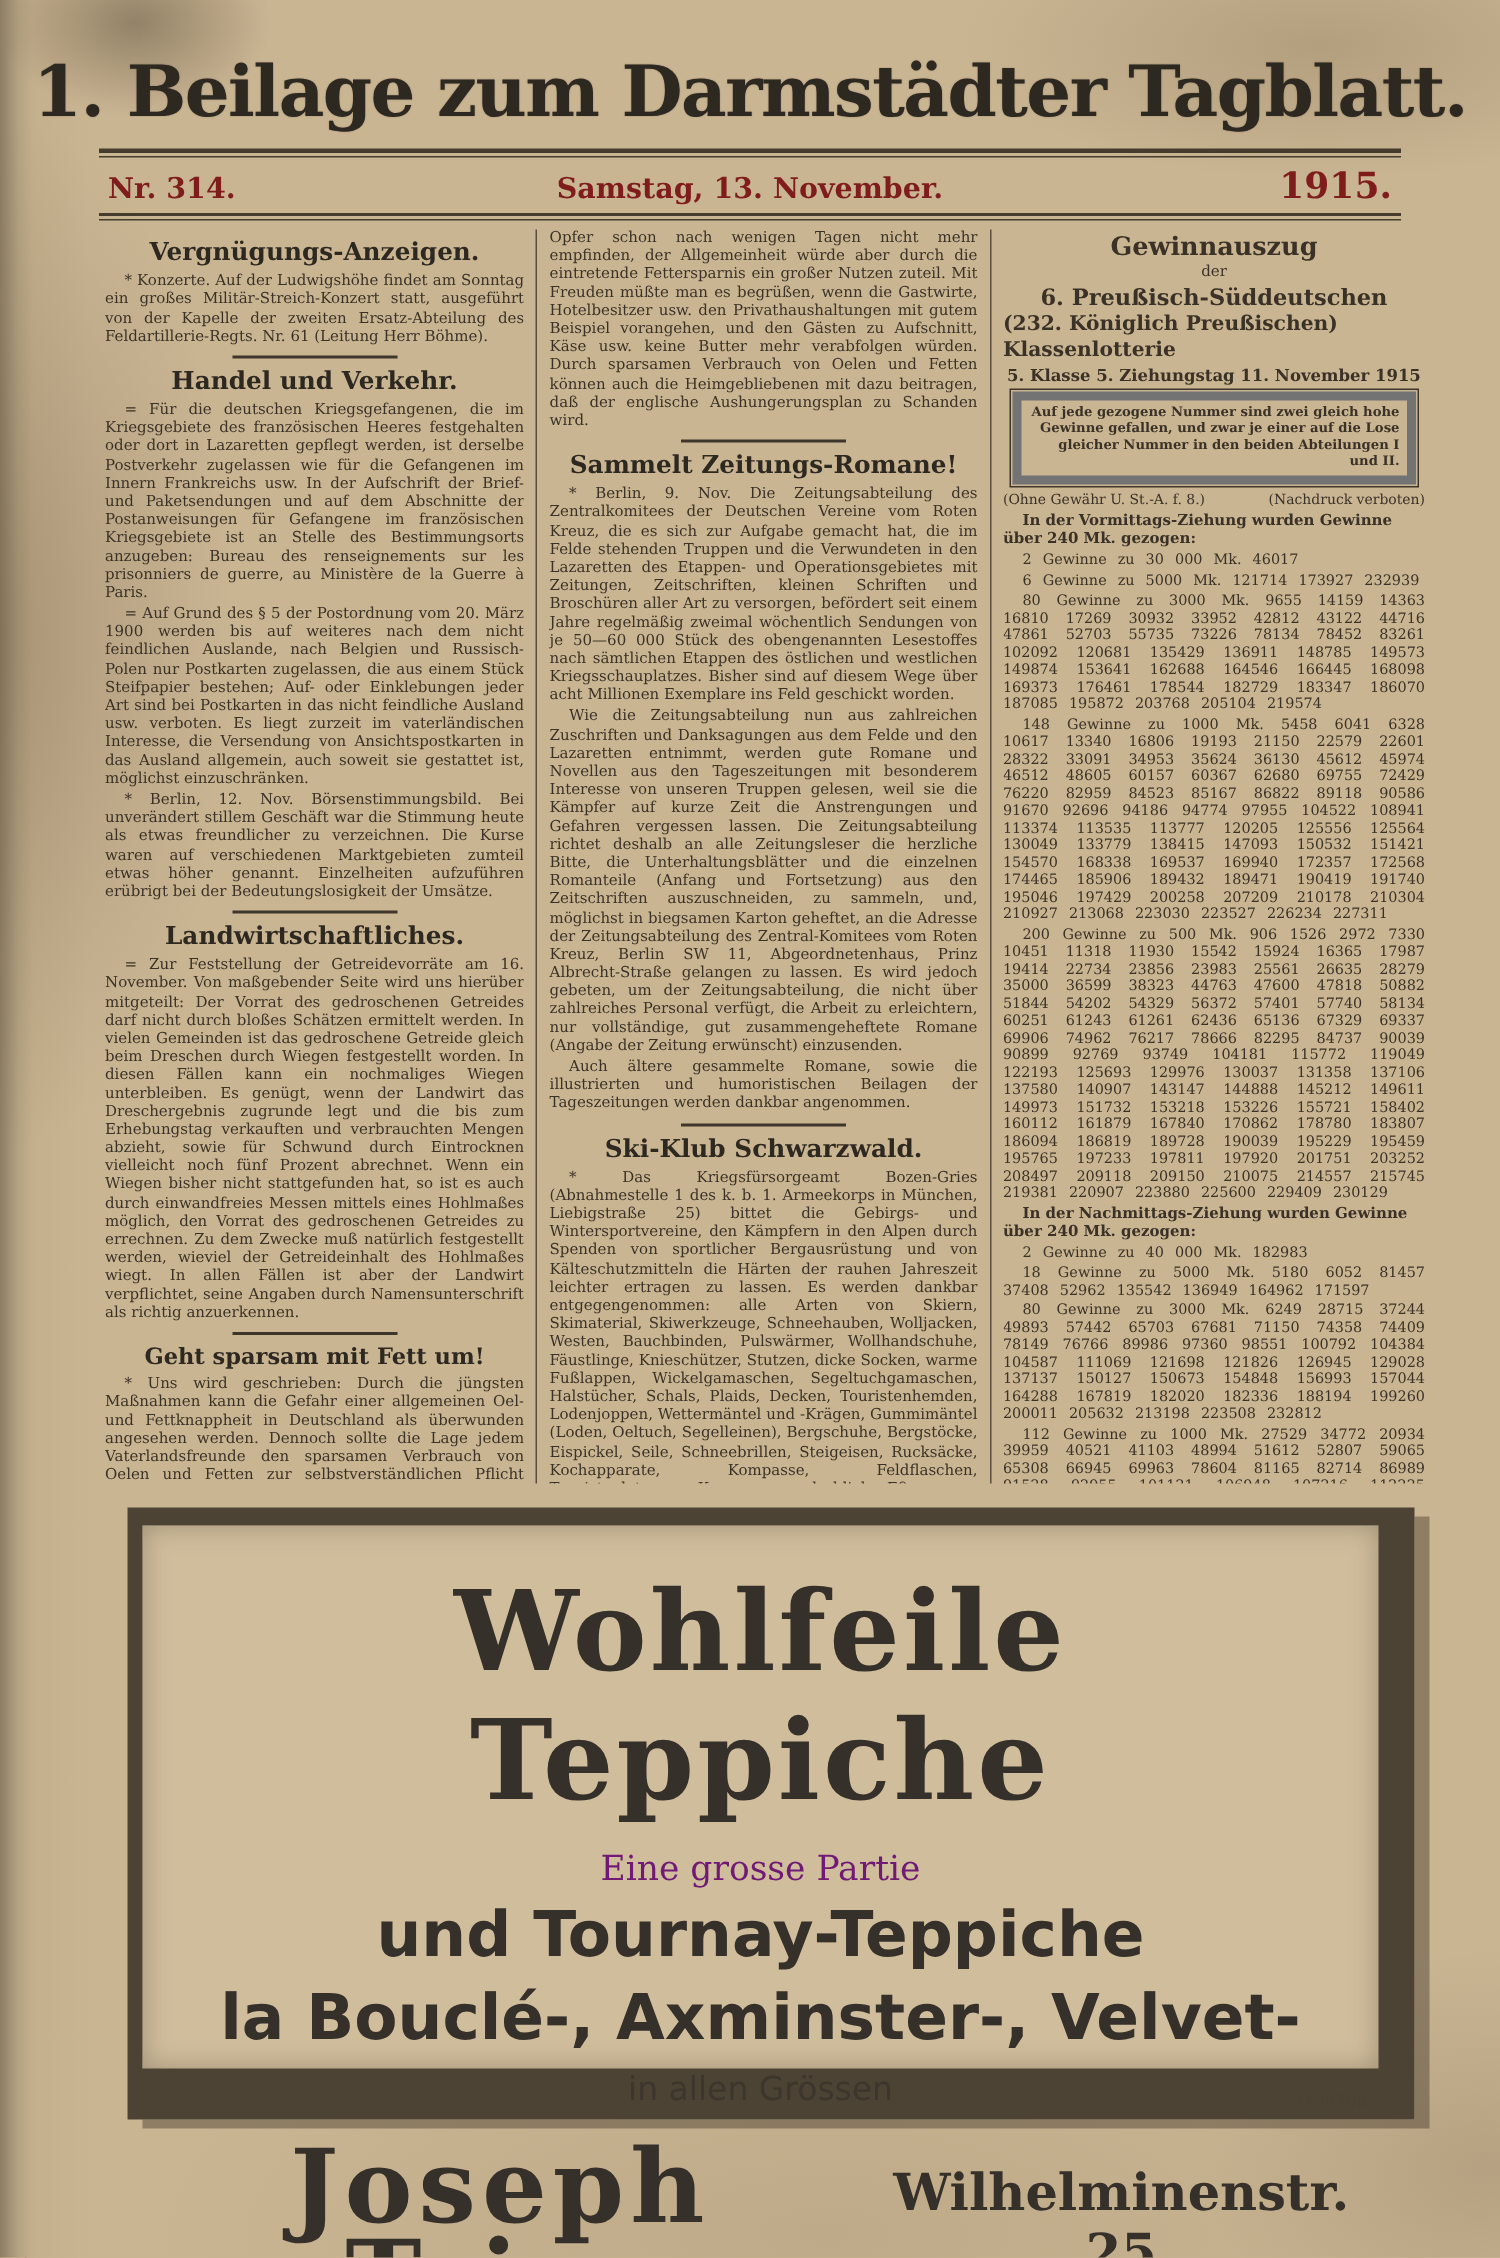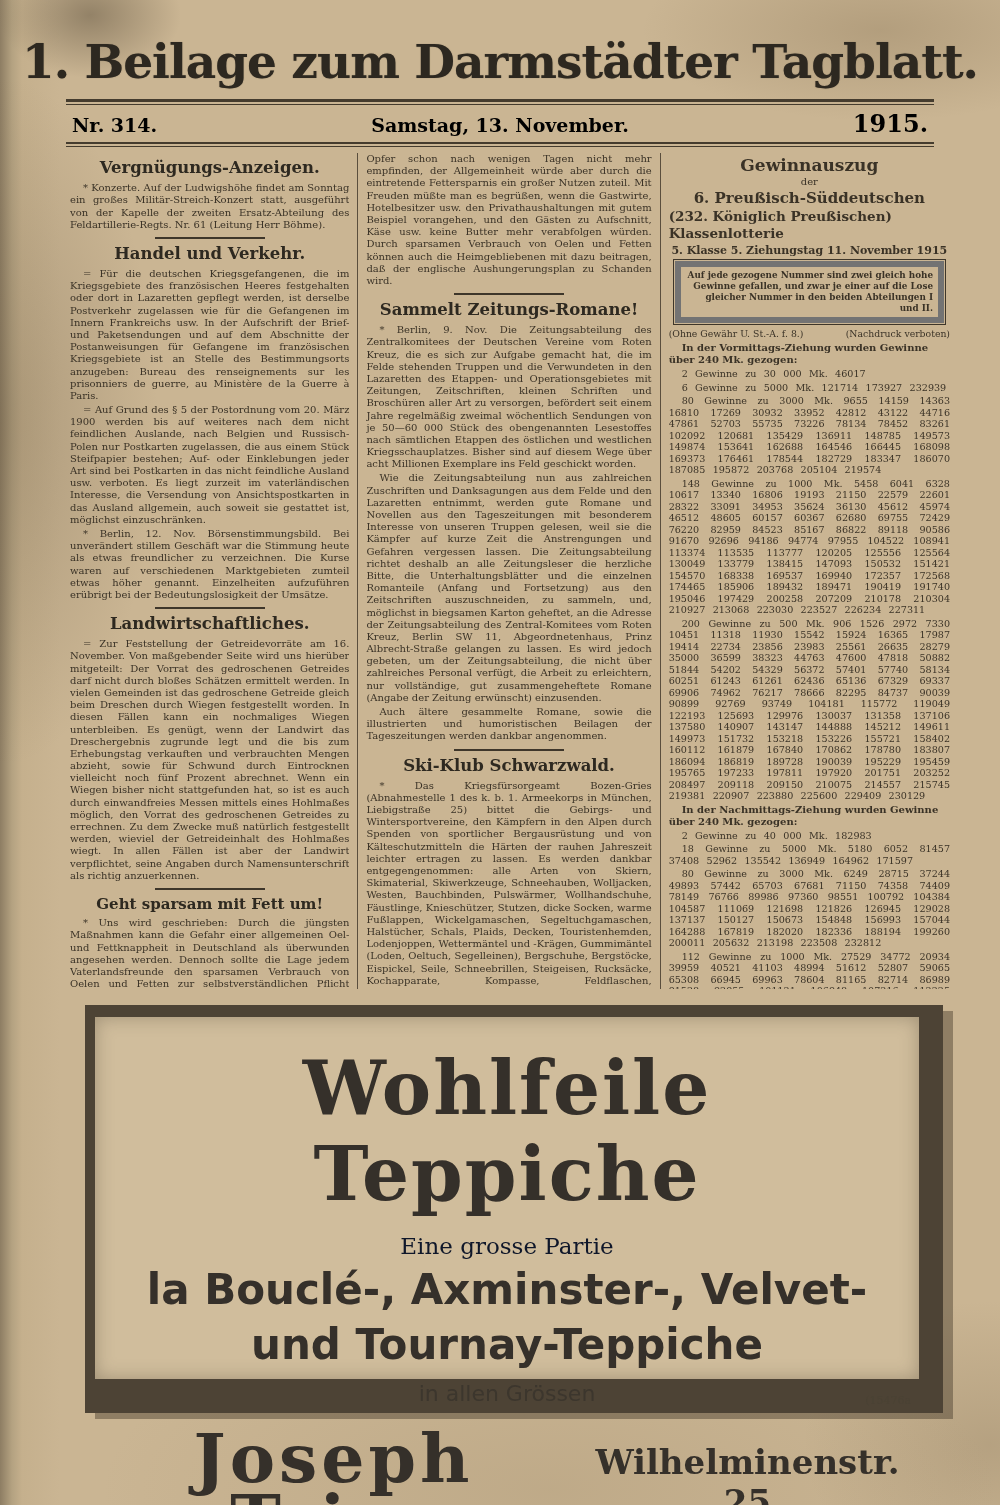--- a/index.html
+++ b/index.html
@@ -21,21 +21,21 @@
 
   
   .masthead{ padding-top:34px; text-align:center; }
   .mast-title{
     font-size:47px; font-weight:bold; letter-spacing:-1px;
     color:#2d2820; text-shadow:0 0 1px rgba(45,40,32,.4);
   }
   .rule2{ margin:10px 66px 0 66px; border-top:3px solid #453c2e; border-bottom:1px solid #453c2e; height:6px; }
   .dateline{
     margin:2px 66px 0 66px; display:flex; align-items:baseline;
-    font-weight:bold; font-size:19px; color:#000000; padding:2px 6px 3px 6px;
+    font-weight:bold; font-size:19px; color:#7f1d1d; padding:2px 6px 3px 6px;
   }
   .dateline .issue{ width:220px; text-align:left; }
   .dateline .date{ flex:1; text-align:center; }
   .dateline .year{ width:220px; text-align:right; font-size:24px; }
   .rule2b{ margin:1px 66px 0 66px; border-top:2px solid #453c2e; border-bottom:1px solid #453c2e; height:5px; }
 
   
   .columns{ display:flex; margin:6px 50px 0 70px; height:836px; }
   .col{ overflow:hidden; height:100%; text-align:justify; }
   .col-left   { width:286px; font-size:10px;  line-height:1.22; }
@@ -67,21 +67,21 @@
   
   .ad-frame{
     position:relative; margin:16px 40px 0 85px; width:858px;
     border-style:solid; border-color:#4d4335;
     border-width:12px 24px 34px 10px;
     box-shadow:10px 6px 0 rgba(70,60,45,.45), inset 0 0 18px rgba(70,60,45,.35);
     background:#d0bd9c;
   }
   .ad-inner{ position:relative; padding:28px 10px 26px 10px; text-align:center; height:362px; }
   .ad-headline{ font-size:74px; font-weight:bold; letter-spacing:2px; color:#35302a; }
-  .ad-sub{ font-size:23px; margin-top:16px; color:#0f172a; }
+  .ad-sub{ font-size:23px; margin-top:16px; color:#701a75; }
   .ad-big{ font-size:42px; font-weight:bold; margin-top:6px; color:#35302a; font-family:"DejaVu Sans", sans-serif; }
   .ad-sub2{ font-size:22px; margin-top:12px; color:#3c362d; font-family:"DejaVu Sans", sans-serif; }
   .ad-med{ font-size:33px; font-weight:bold; margin-top:8px; color:#35302a; font-family:"DejaVu Sans", sans-serif; }
   .ad-sigrow{ display:flex; justify-content:center; align-items:flex-start; margin-top:22px; gap:24px; }
   .ad-sig{ font-size:68px; font-weight:bold; letter-spacing:4px; color:#35302a; line-height:.9; }
   .ad-addr{ font-size:34px; font-weight:bold; color:#35302a; margin-top:14px;
             border-bottom:5px solid #35302a; padding-bottom:8px; }
   .ad-ref{ position:absolute; right:8px; bottom:-28px; font-size:11px; color:#4a4234; }
   .t{ text-indent:0 !important; }
 </style>
@@ -161,22 +161,22 @@
       <p class="numg"><span class="nglabel">80 Gewinne zu 3000 Mk.</span>  <span>6249 28715 37244 49893 57442 65703 67681 71150 74358 74409 78149 76766 89986 97360 98551 100792 104384 104587 111069 121698 121826 126945 129028 137137 150127 150673 154848 156993 157044 164288 167819 182020 182336 188194 199260 200011 205632 213198 223508 232812</span></p>
       <p class="numg"><span class="nglabel">112 Gewinne zu 1000 Mk.</span>  <span>27529 34772 20934 39959 40521 41103 48994 51612 52807 59065 65308 66945 69963 78604 81165 82714 86989 91528 92955 101121 106948 107216 112225 112895 117186 117362 122491 123757 124662 125102 131905 139987 140605 141864 146815 152953 160558 167572 178050 180718 185653 188605 190564 197532 200299 200639 200911 201451 202749 205454 213092 218334 222009 223675 227007 231007</span></p>
 
     </div>
   </div>
 
   <div class="ad-frame">
     <div class="ad-inner">
       <div class="ad-headline">Wohlfeile Teppiche</div>
       <div class="ad-sub">Eine grosse Partie</div>
+      <div class="ad-big">und Tournay-Teppiche</div>
       <div class="ad-big">la Bouclé-, Axminster-, Velvet-</div>
-      <div class="ad-big">und Tournay-Teppiche</div>
       <div class="ad-sub2">in allen Grössen</div>
       <div class="ad-sigrow">
         <div class="ad-sig">Joseph Trier</div>
         <div class="ad-addr">Wilhelminenstr. 25</div>
       </div>
       <div class="ad-ref">(15476a</div>
     </div>
   </div>
 
 </div>

